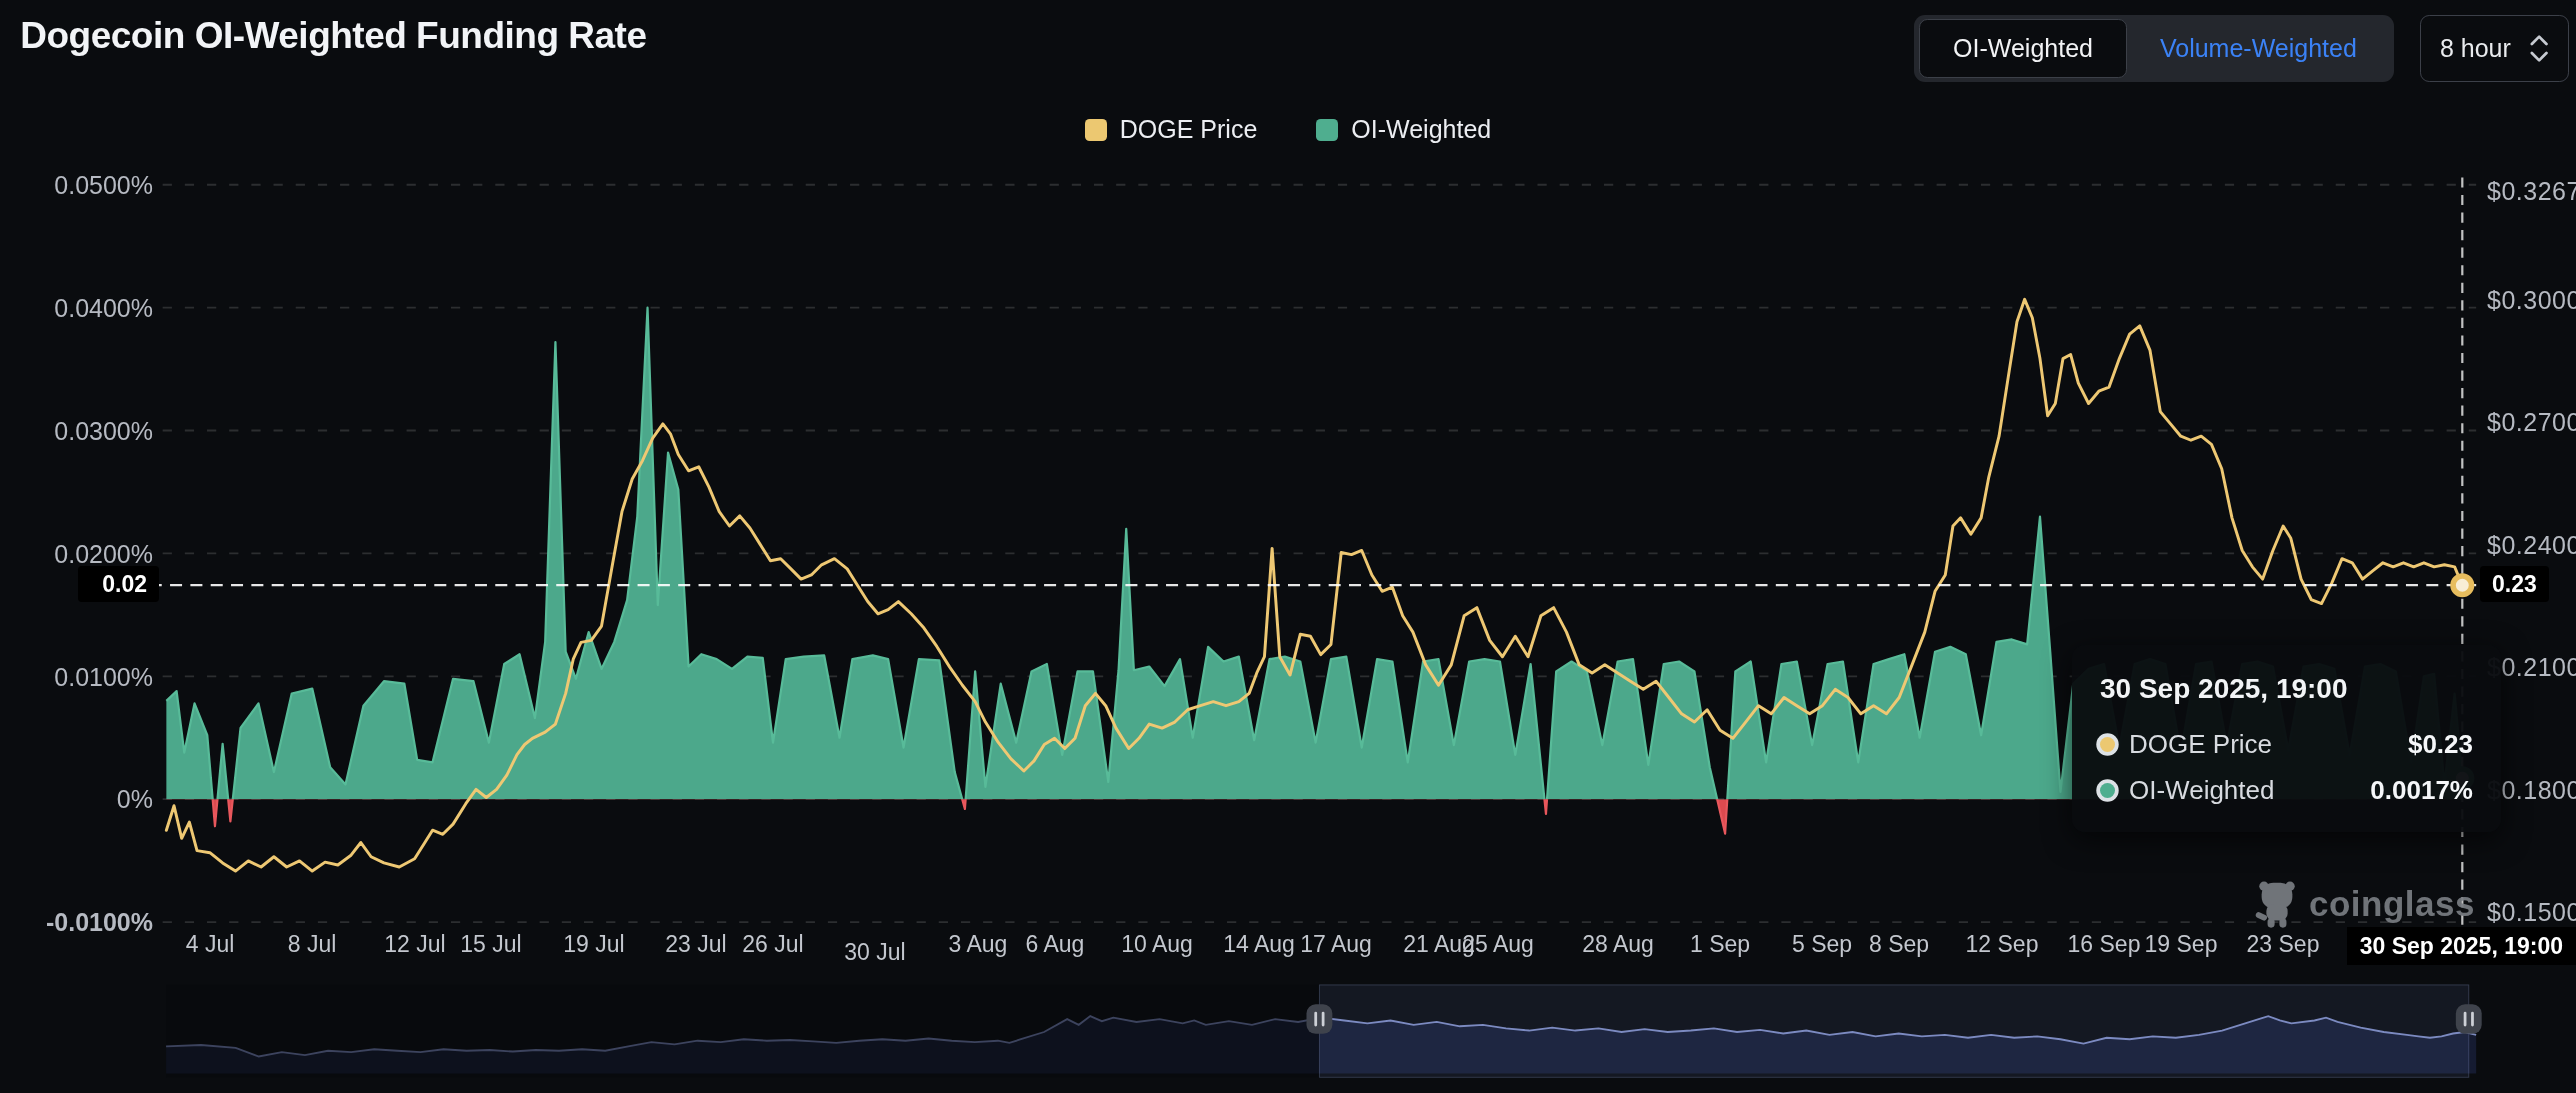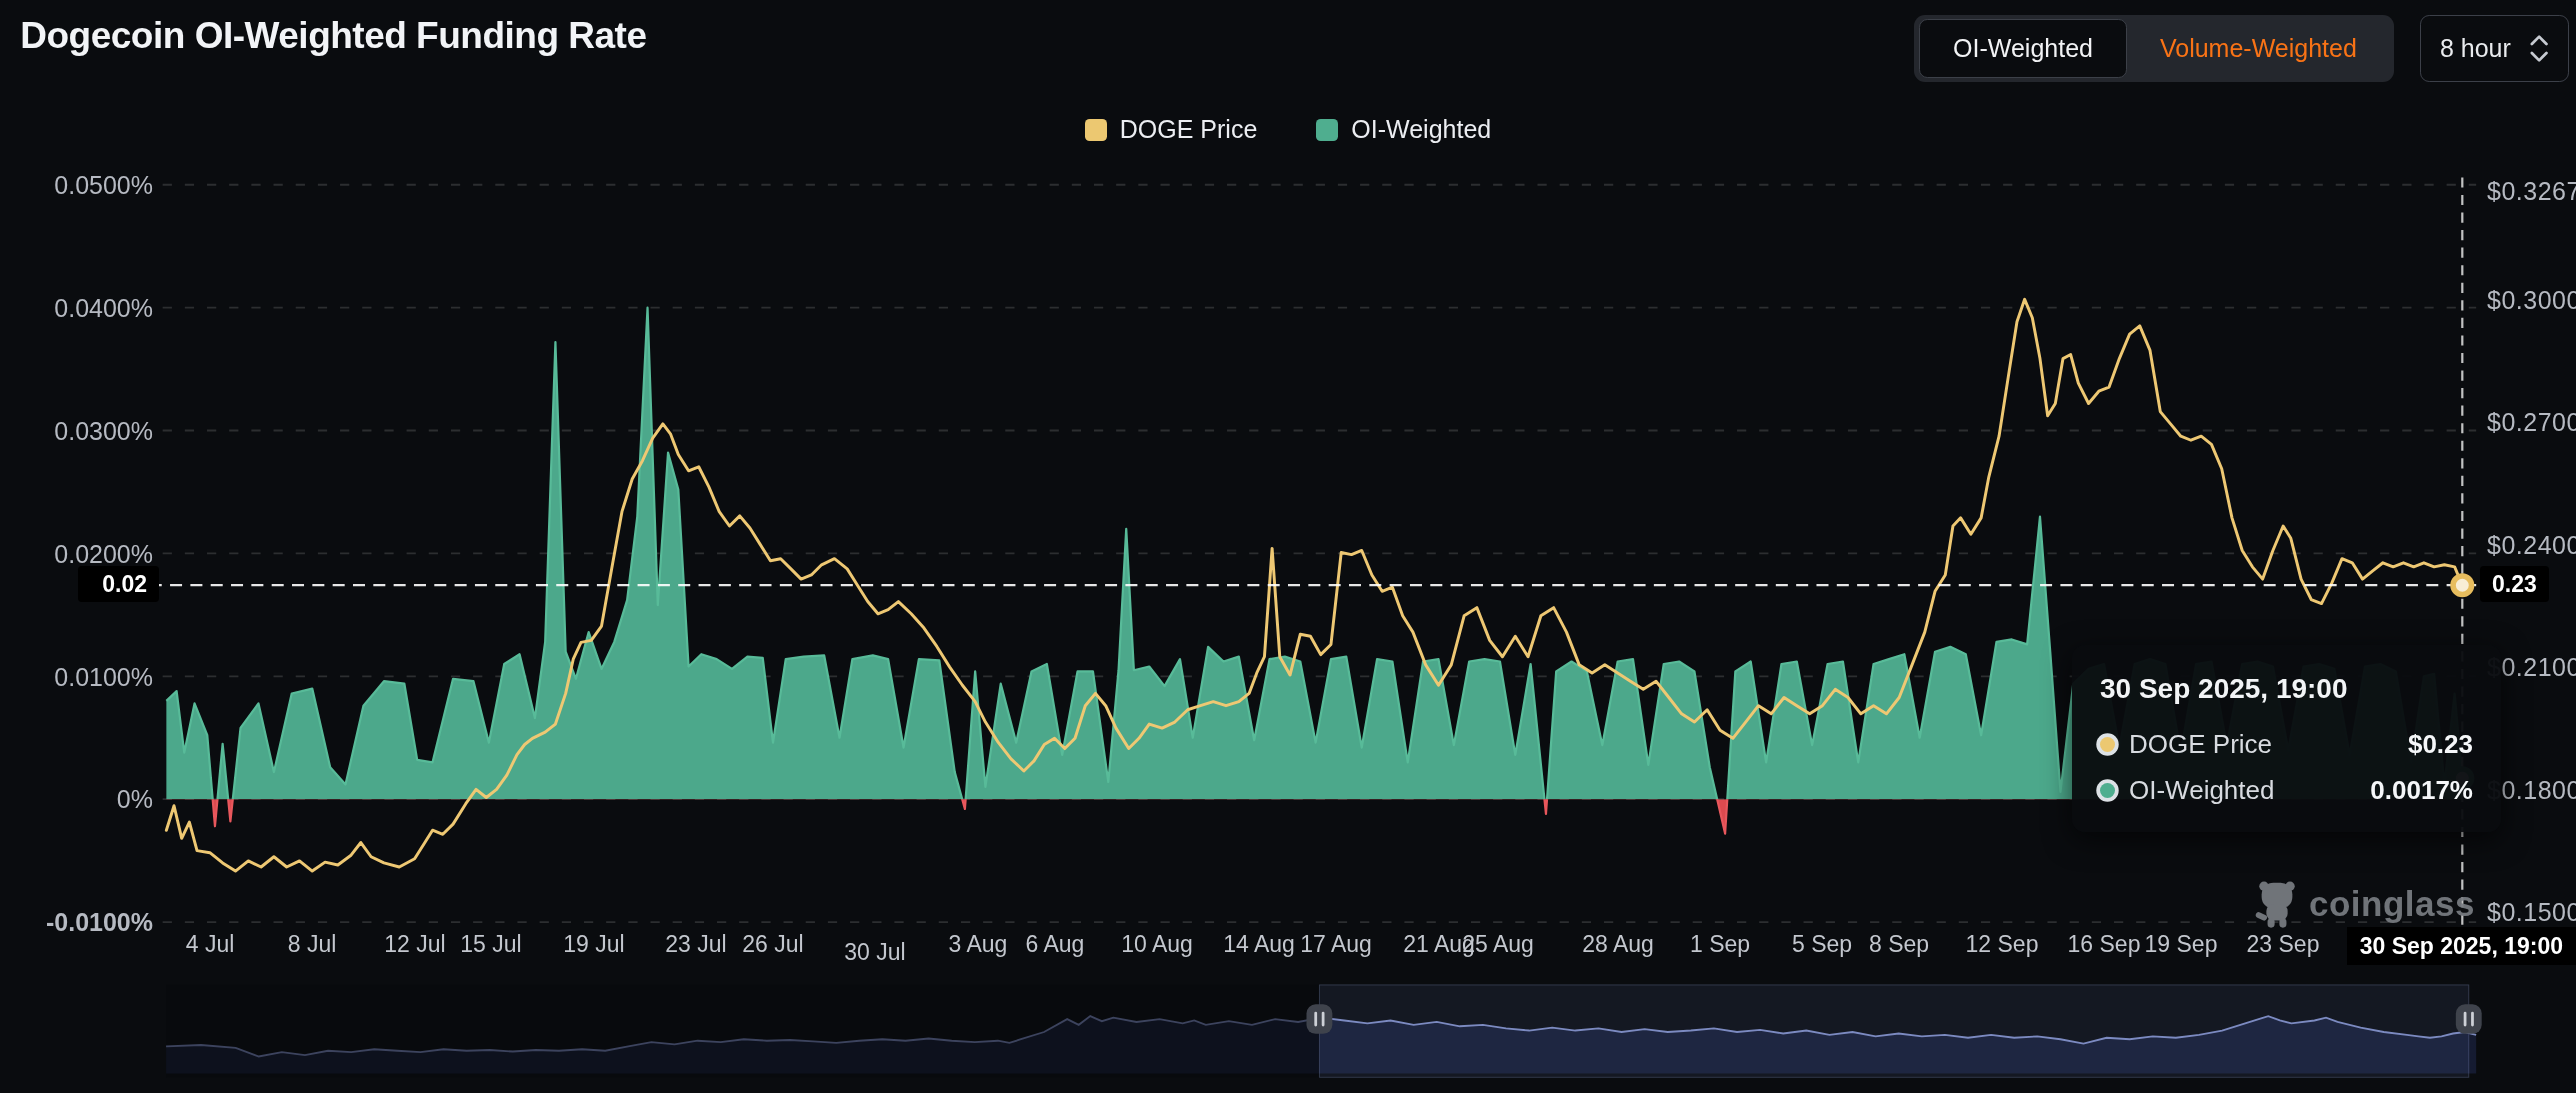--- a/index.html
+++ b/index.html
@@ -5,21 +5,21 @@
   html,body{margin:0;padding:0;background:#0a0c0f;}
   body{width:2576px;height:1093px;position:relative;overflow:hidden;
        font-family:"Liberation Sans", sans-serif;color:#e8eaee;}
   #chart-svg{position:absolute;left:0;top:0;}
   .page-title{position:absolute;left:20.3px;top:15px;font-size:37px;font-weight:700;
               color:#f2f4f7;letter-spacing:-0.5px;}
   
   .controls{position:absolute;top:15px;right:7.4px;display:flex;gap:26px;align-items:center;}
   .segmented{display:flex;background:#24272d;border-radius:11px;padding:4.6px;height:57px;align-items:center;}
   .seg{font-size:25px;padding:0 33px;height:57px;display:flex;align-items:center;border-radius:8.3px;
-       color:#f97316;cursor:pointer;white-space:nowrap;}
+       color:#3b82f6;cursor:pointer;white-space:nowrap;}
   .seg.active{background:#0a0c0f;border:0.9px solid #3c4048;color:#f2f3f5;}
   .interval{display:flex;align-items:center;gap:18px;border:0.9px solid #3c4049;border-radius:9.2px;
             padding:0 18.5px;height:65px;font-size:25px;color:#e9ebee;cursor:pointer;}
   
   .legend{position:absolute;top:115px;left:0;width:100%;display:flex;justify-content:center;gap:59px;}
   .legend-item{display:flex;align-items:center;gap:13px;font-size:25px;color:#eceef2;cursor:pointer;}
   .legend-swatch{width:22px;height:22px;border-radius:4.6px;display:inline-block;}
   
   .ylab{position:absolute;font-size:25px;color:#b6bac2;height:30px;line-height:30px;}
   .ylab.left{left:0;width:153px;text-align:right;}

